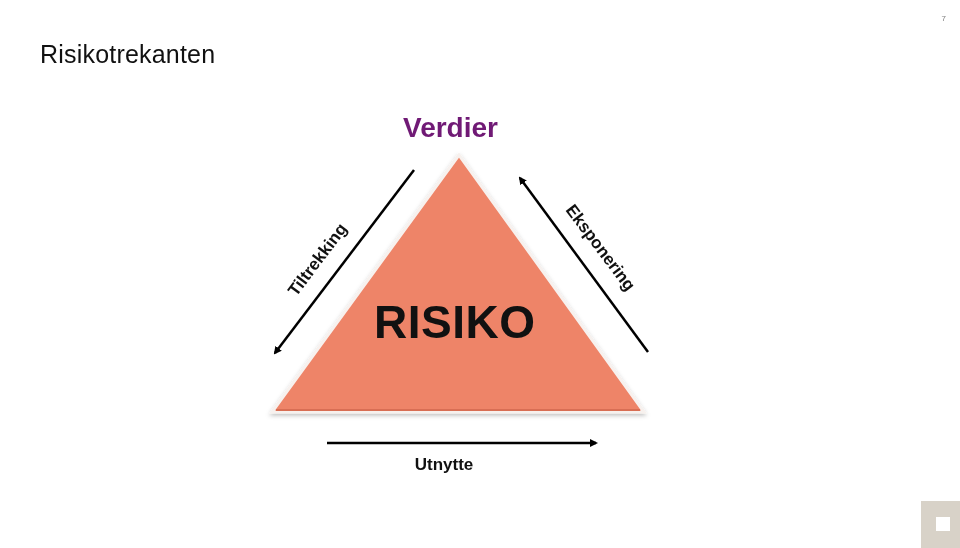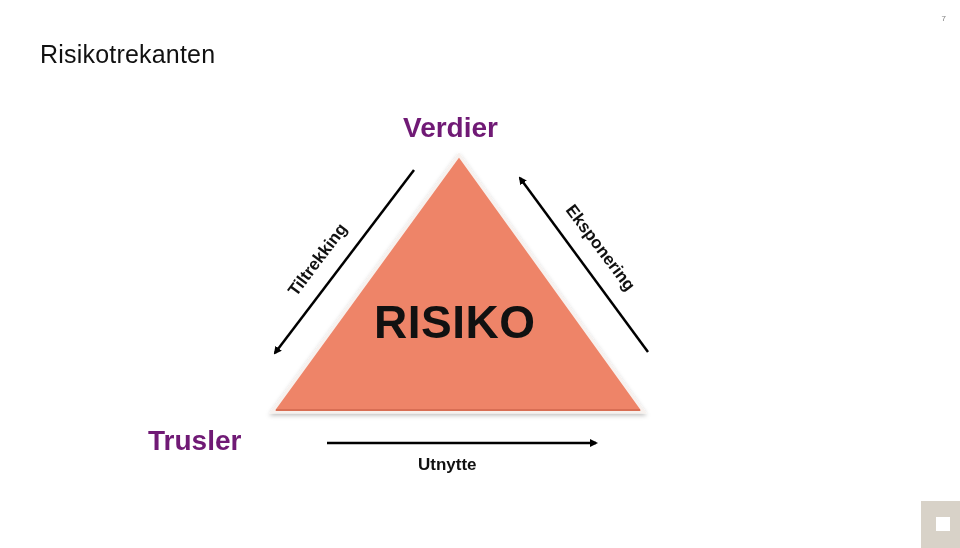--- a/index.html
+++ b/index.html
@@ -76,23 +76,24 @@
       transform: rotate(-53deg);
     }
     .label-eksponering {
       left: 535px;
       top: 238px;
       width: 130px;
       text-align: center;
       transform: rotate(53deg);
     }
     .label-utnytte {
-      left: 418px;
+      left: 394px;
       top: 455px;
       width: 100px;
+      text-align: center;
       transform: none;
     }
     .nav-box {
       position: absolute;
       left: 921px;
       top: 501px;
       width: 39px;
       height: 47px;
       background: #d8d2c8;
     }
@@ -129,21 +130,20 @@
     <line x1="276" y1="410" x2="640" y2="410" stroke="#d86e54" stroke-width="2"></line>
 
     <line x1="414" y1="170" x2="275" y2="353" stroke="#000000" stroke-width="2.5" marker-end="url(#arrowhead)"></line>
 
     <line x1="648" y1="352" x2="520" y2="178" stroke="#000000" stroke-width="2.5" marker-end="url(#arrowhead)"></line>
 
     <line x1="327" y1="443" x2="596" y2="443" stroke="#000000" stroke-width="2.5" marker-end="url(#arrowhead)"></line>
   </svg>
 
   <div class="vertex-label label-verdier">Verdier</div>
-  <div class="vertex-label label-trusler">Trusler</div>
 
   <div class="center-label">RISIKO</div>
 
   <div class="edge-label label-tiltrekking">Tiltrekking</div>
   <div class="edge-label label-eksponering">Eksponering</div>
   <div class="edge-label label-utnytte">Utnytte</div>
 
   <div class="nav-box">
     <div class="nav-box-inner"></div>
   </div>

